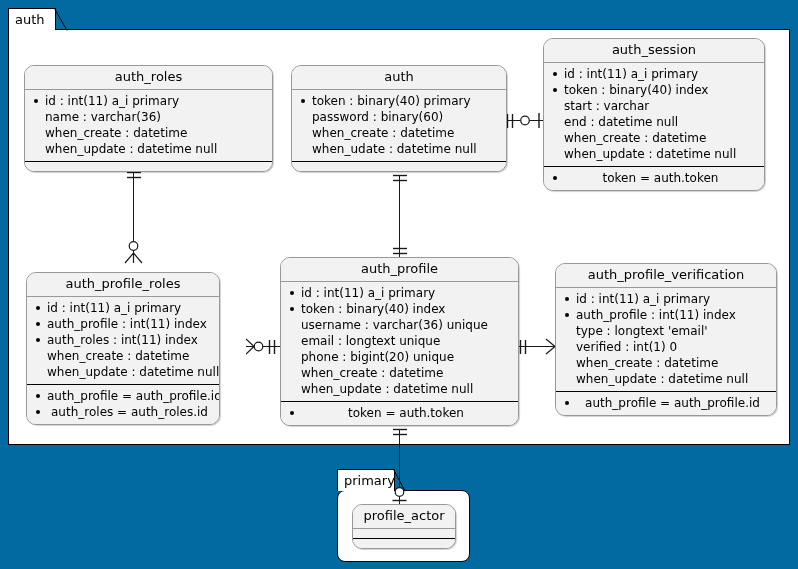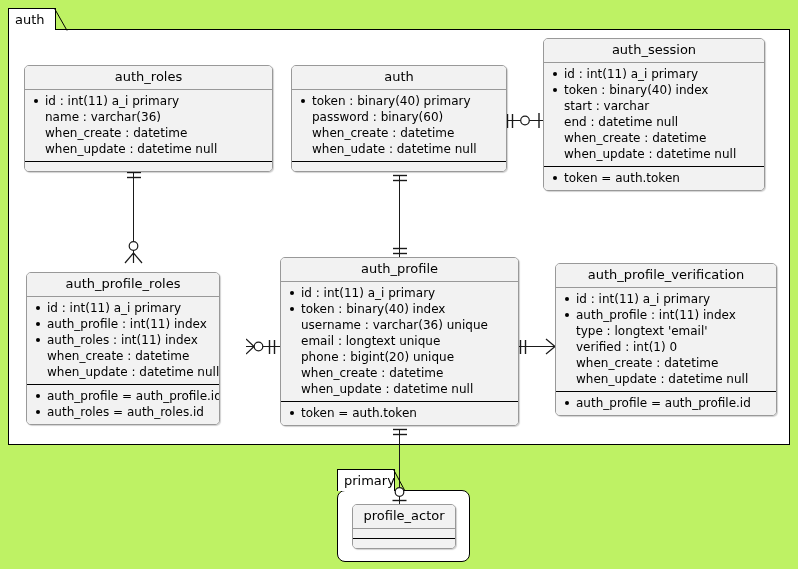--- a/index.html
+++ b/index.html
@@ -8,21 +8,21 @@
     padding: 0;
     background: #ffffff;
   }
   body {
     font-family: "DejaVu Sans", "Liberation Sans", sans-serif;
   }
   #canvas {
     position: relative;
     width: 798px;
     height: 569px;
-    background: #bef264;
+    background: #0369a1;
     overflow: hidden;
   }
 
   
   .pkg { position: absolute; }
   .pkg-tab {
     position: absolute;
     box-sizing: border-box;
     background: #ffffff;
     border: 1px solid #000000;
@@ -47,41 +47,41 @@
     z-index: 2;
   }
   .pkg-body.rounded { border-radius: 8px; }
 
   
   .entity {
     position: absolute;
     box-sizing: border-box;
     background: #f2f2f2;
     border: 1px solid #999999;
-    border-radius: 5px;
+    border-radius: 10px;
     box-shadow: 1px 1px 1px rgba(0,0,0,0.18);
     z-index: 6;
     overflow: hidden;
   }
   .ent-title {
     text-align: center;
     font-size: 13px;
     color: #000000;
     padding: 4px 8px 5px 8px;
     line-height: 1.1;
     border-bottom: 1px solid #999999;
     background: #f2f2f2;
     white-space: nowrap;
   }
   .ent-section {
     padding: 3px 7px 4px 7px;
     background: #f2f2f2;
     border-bottom: 1px solid #000000;
   }
-  .ent-section:last-child { border-bottom: none; }
+  .ent-section:last-child { border-bottom: none; text-align: center; }
   .ent-section.empty {
     height: 9px;
     padding: 0;
   }
   .ent-row {
     font-size: 12px;
     color: #000000;
     line-height: 16px;
     white-space: nowrap;
     padding-left: 13px;

